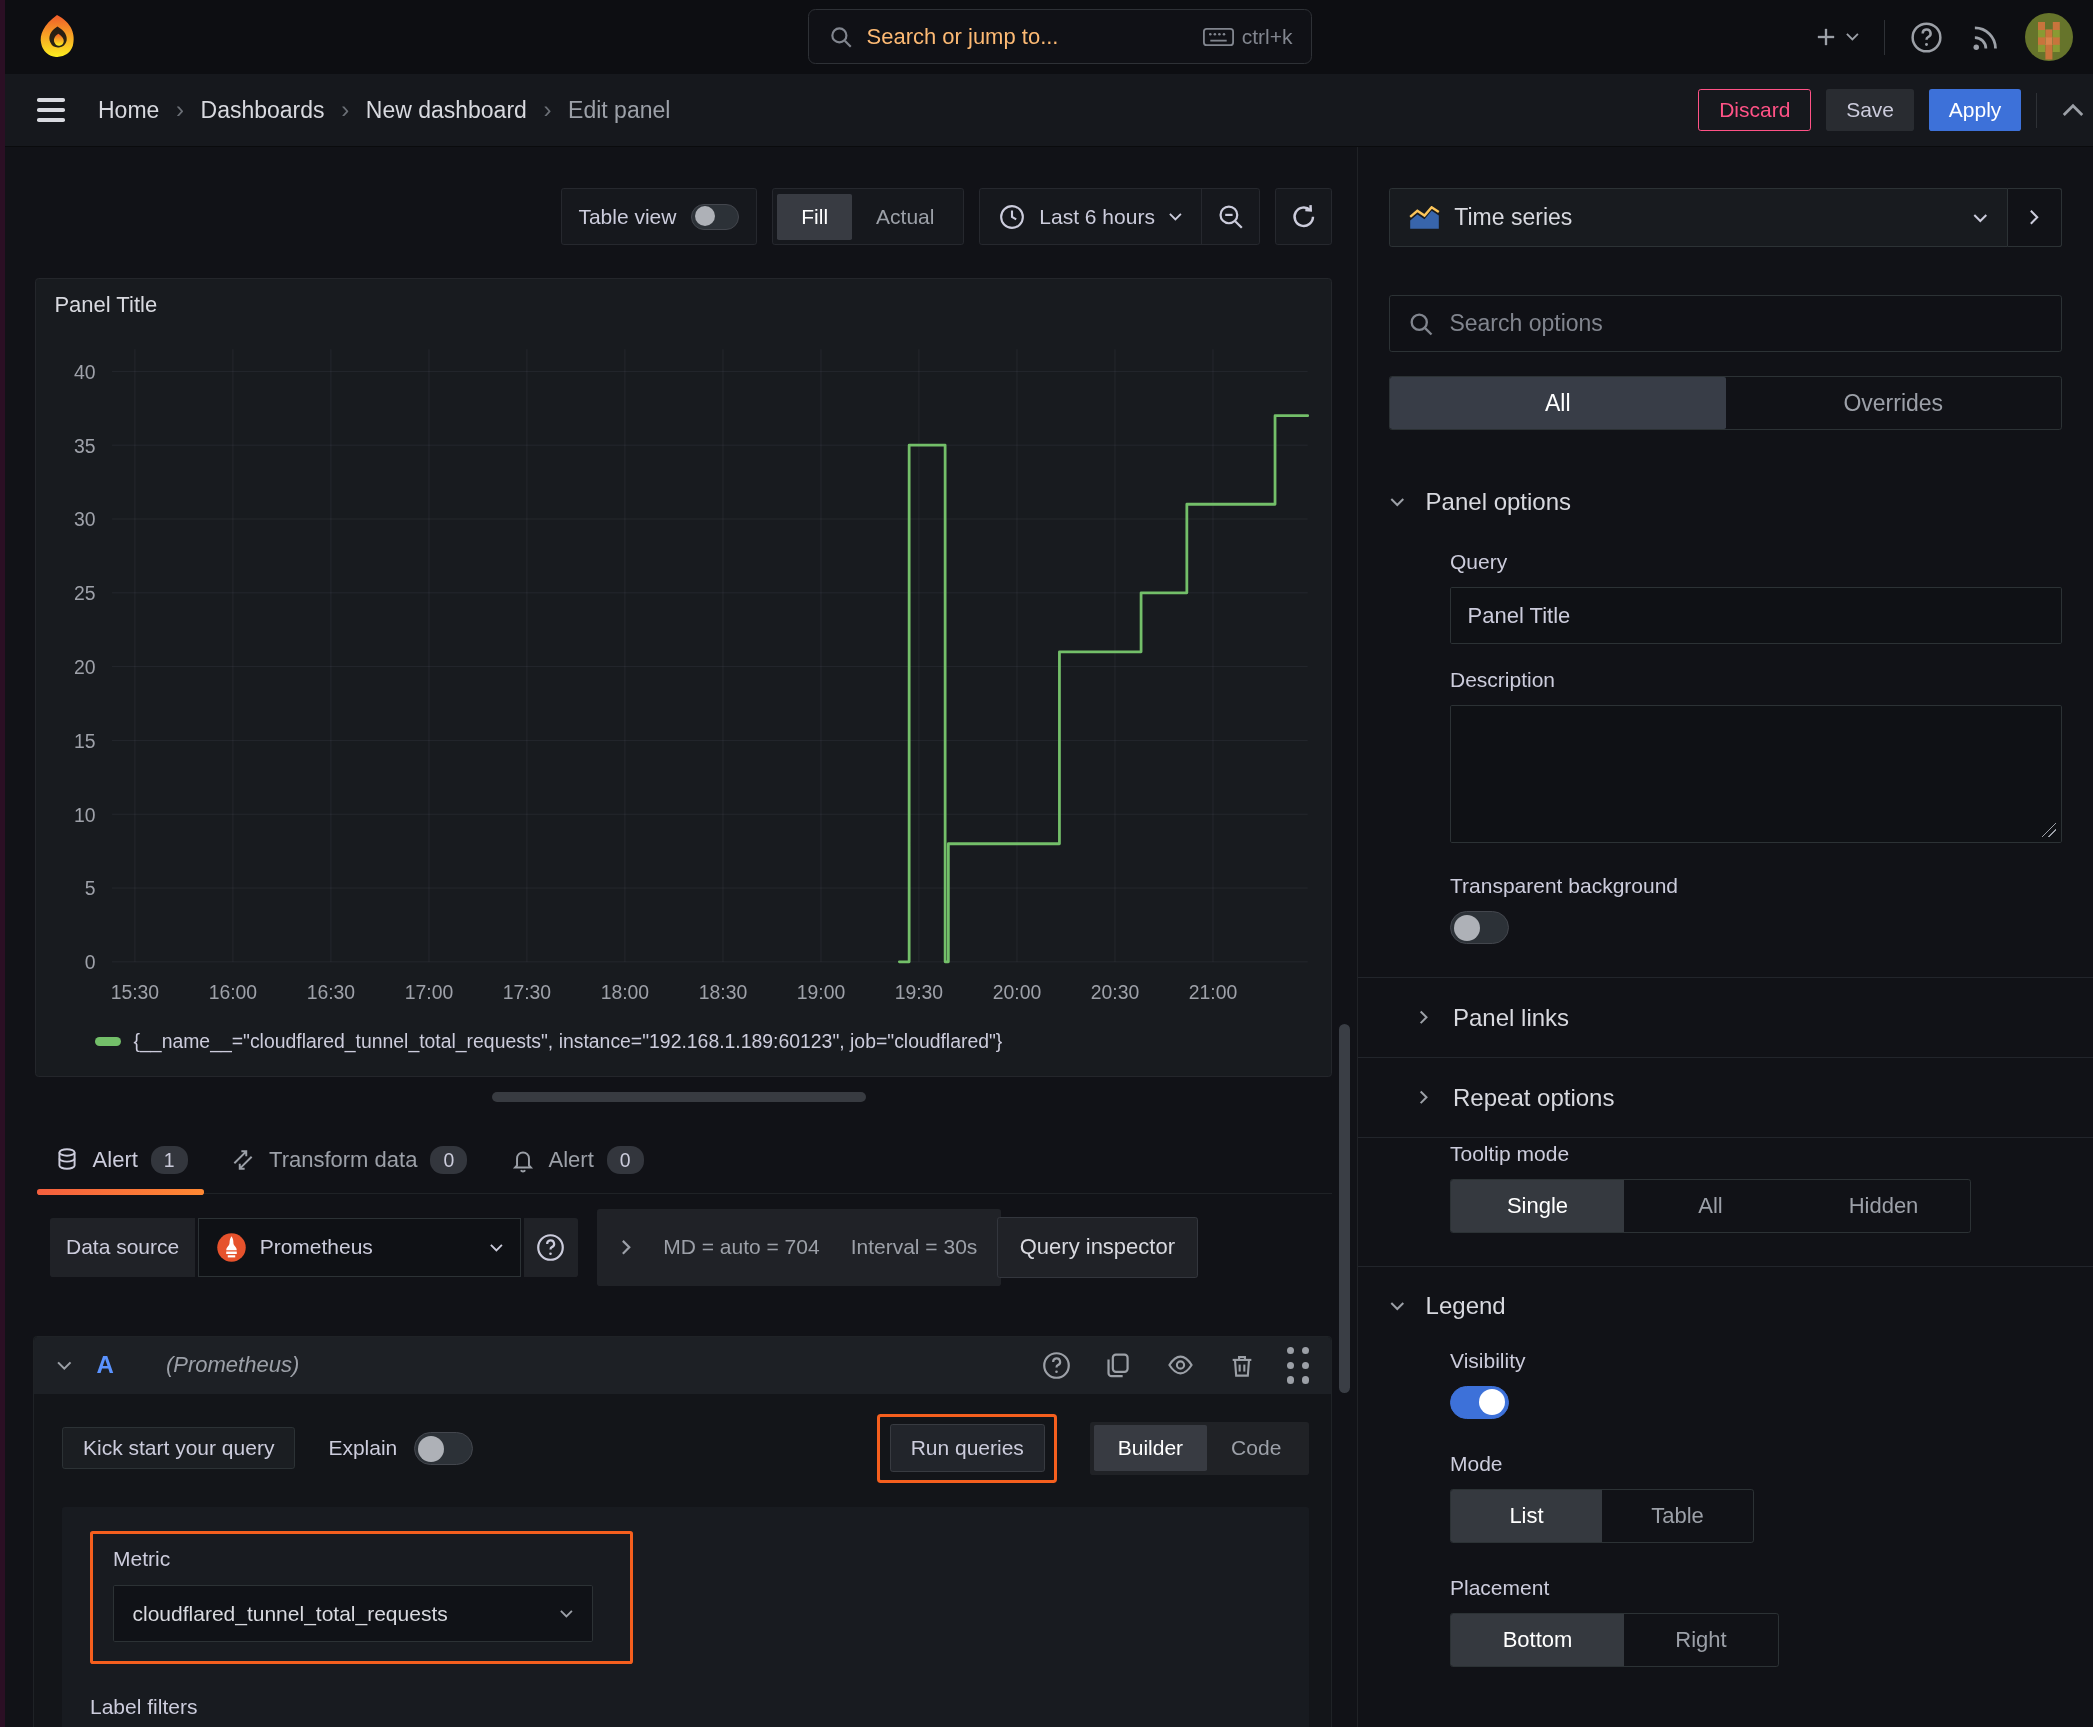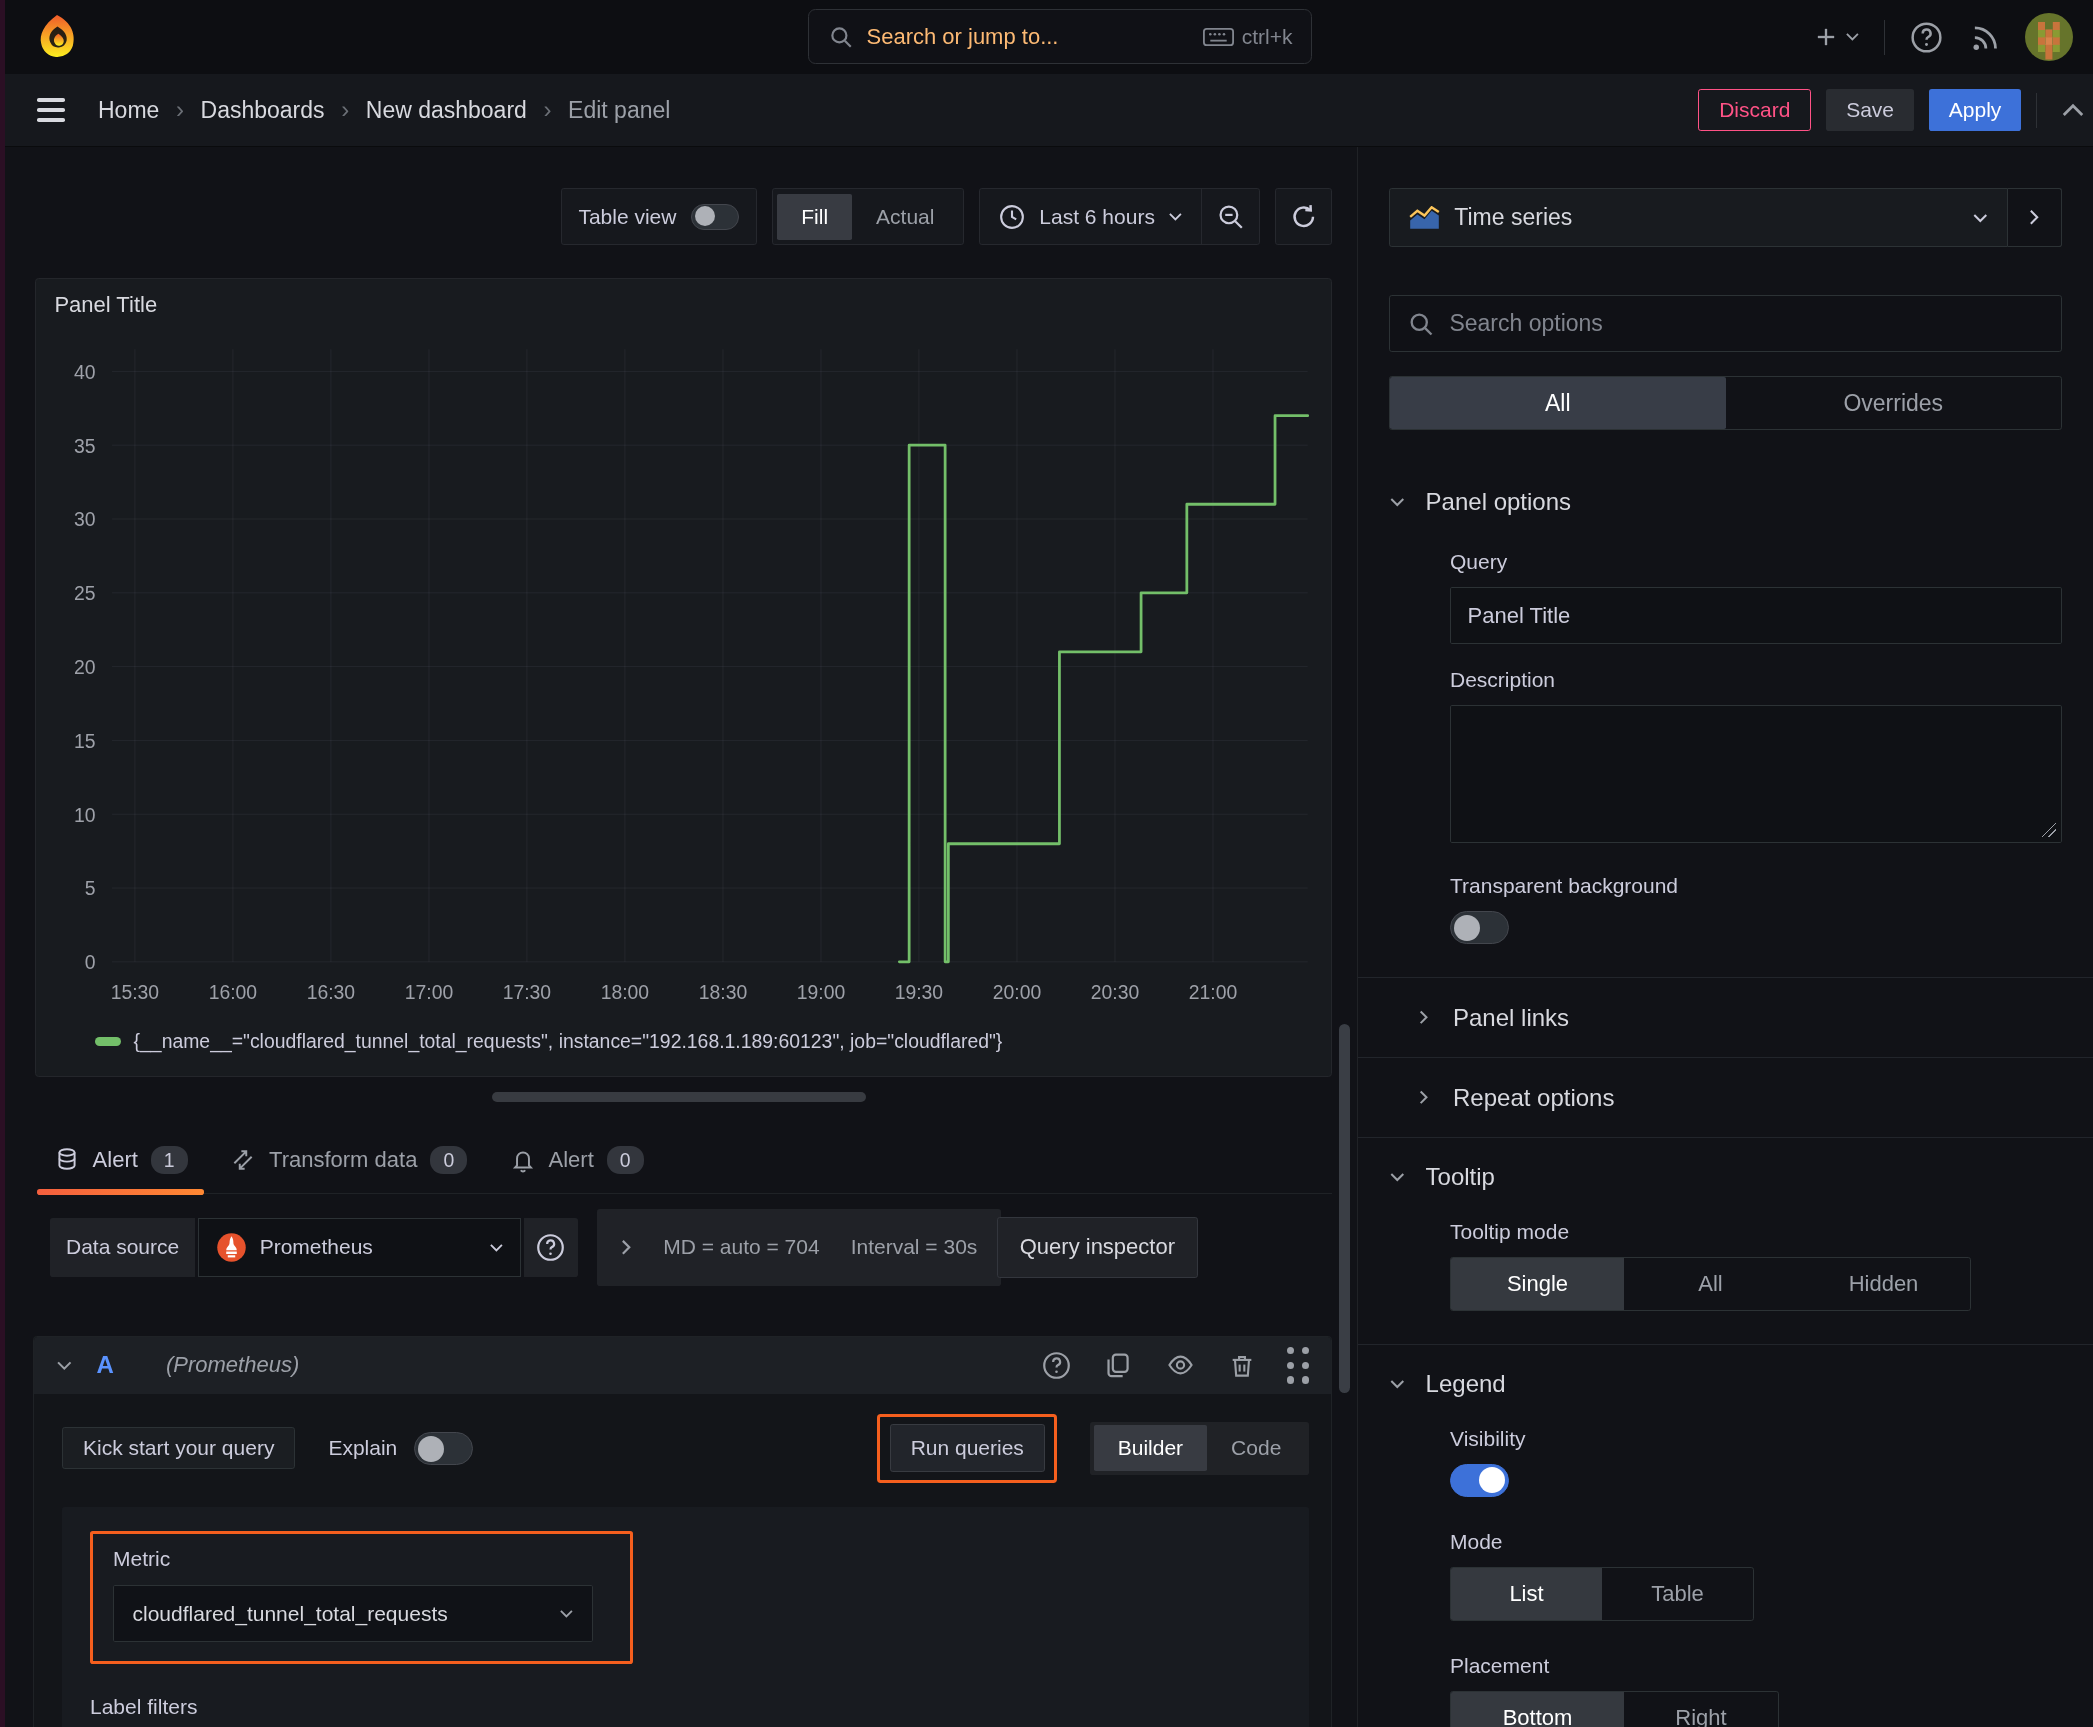--- a/index.html
+++ b/index.html
@@ -534,26 +534,20 @@
         <span>Panel links</span>
       </div>
       <div class="collapserow">
         <svg width="10" height="16.6" viewBox="0 0 12 18" fill="none" stroke="#9ca0a7" stroke-width="2.4">
           <polyline points="2,2 9,9 2,16"></polyline>
         </svg>
         <span>Repeat options</span>
       </div>
 
       <div class="sect">
-        <div class="secthead">
-          <svg width="16.6" height="10" viewBox="0 0 16 10" fill="none" stroke="#9ca0a7" stroke-width="2">
-            <polyline points="2,2 8,8 14,2"></polyline>
-          </svg>
-          <span>Tooltip</span>
-        </div>
         <div class="sectbody">
           <div class="flabel" style="margin-top:0">Tooltip mode</div>
           <div class="seg3">
             <div class="opt active">Single</div>
             <div class="opt">All</div>
             <div class="opt">Hidden</div>
           </div>
         </div>
       </div>
 

